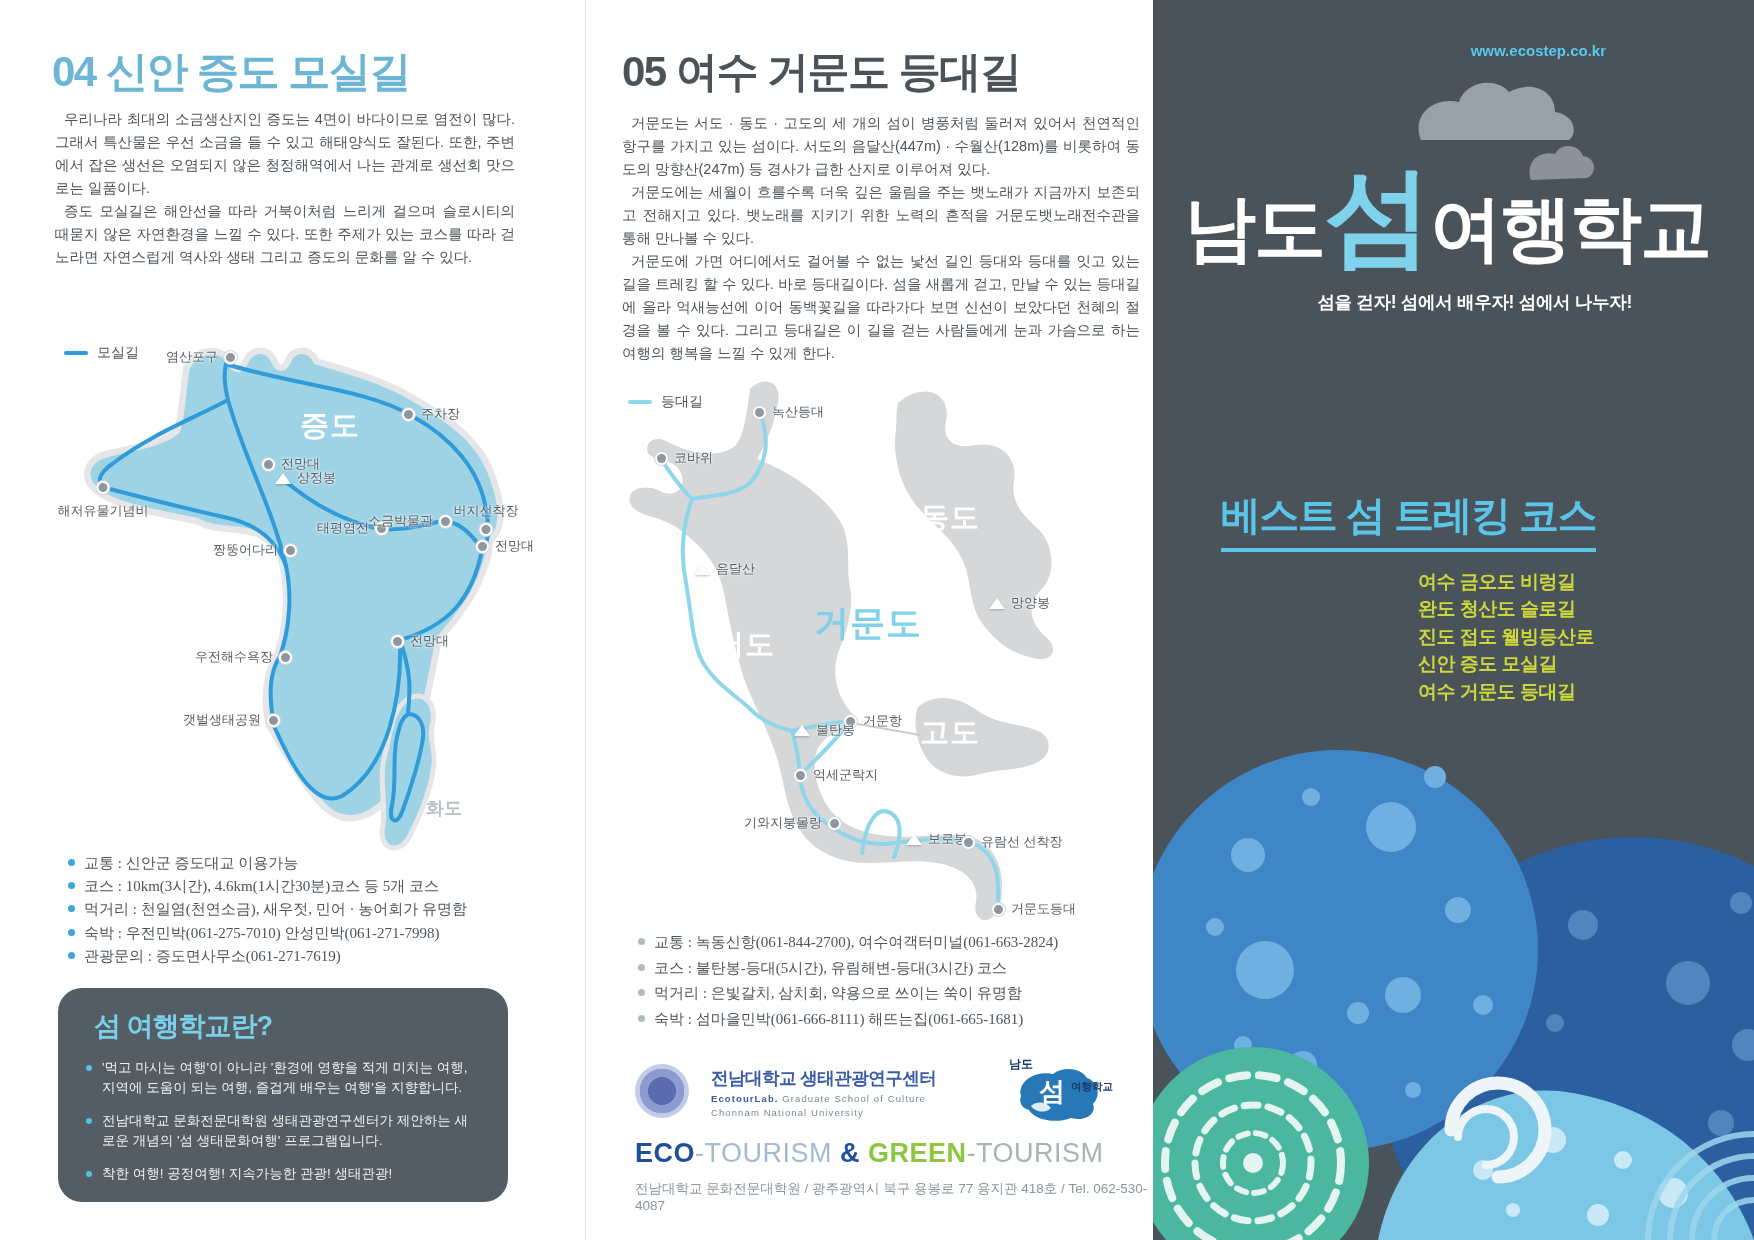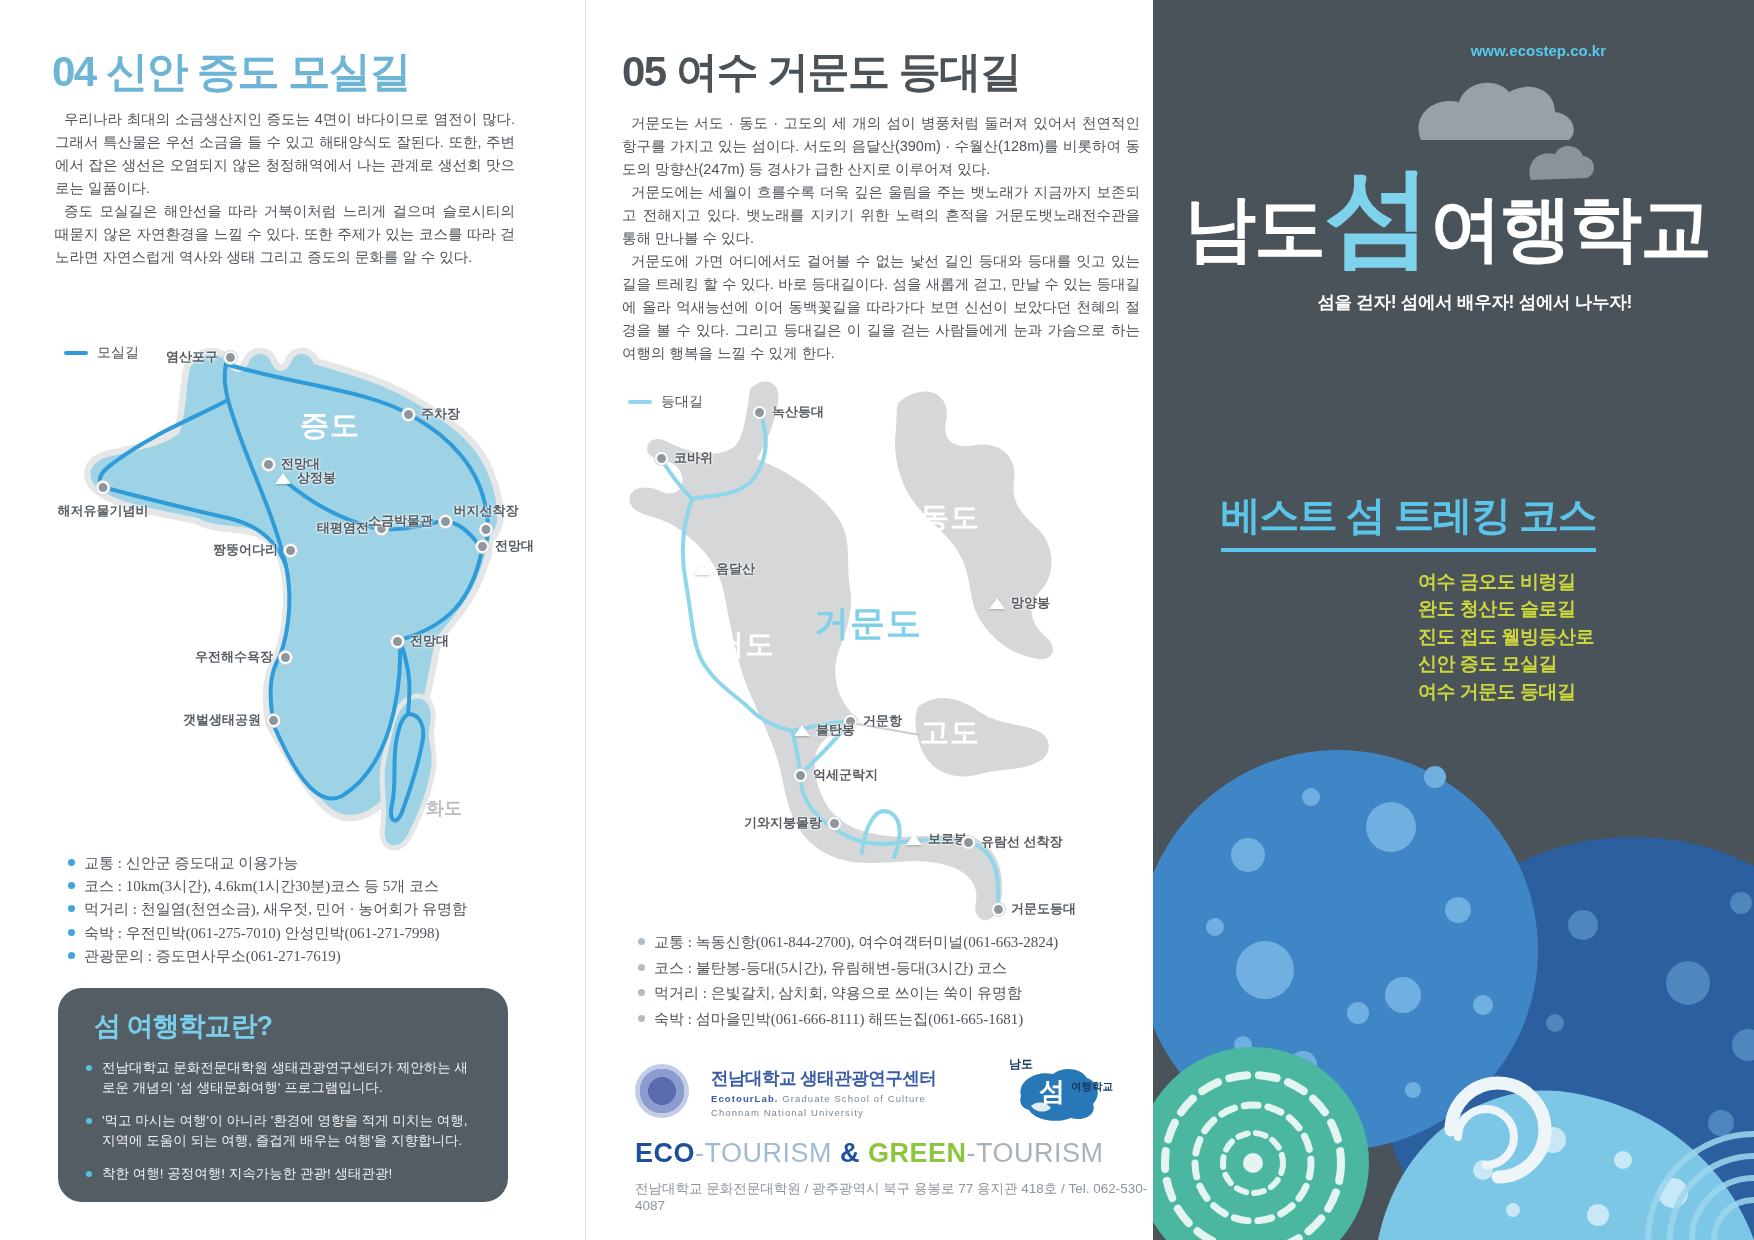--- a/index.html
+++ b/index.html
@@ -30,21 +30,21 @@
   .map svg.terrain{position:absolute;left:0;top:0;}
   .legend{position:absolute;display:flex;align-items:center;gap:9px;}
   .map-left .legend{left:24px;top:6px;}
   .map-mid .legend{left:28px;top:38px;}
   .legend .swatch{width:24px;height:4px;border-radius:2px;}
   .legend-blue{background:#2f9bd9;}
   .legend-lblue{background:#8ed6ea;}
   .legend .lbl{font-size:14px;color:#4e545a;}
 
   .map-point{position:absolute;display:flex;align-items:center;gap:6px;
-             transform:translate(-6px,-50%);white-space:nowrap;font-weight:bold;}
+             transform:translate(-6px,-50%);white-space:nowrap;}
   .map-point .lbl{font-size:13px;color:#565c62;text-shadow:0 0 3px #fff,0 0 3px #fff;}
   .map-point .dot{width:9px;height:9px;border-radius:50%;background:#8f979e;
                   border:2px solid #fff;box-shadow:0 0 0 1px #d3d6d9;flex:none;}
   .map-point.type-peak .dot{width:0;height:0;border-radius:0;background:none;box-shadow:none;
       border-left:8px solid transparent;border-right:8px solid transparent;
       border-bottom:11px solid #fff;border-top:none;
       filter:drop-shadow(0 1px 1px rgba(0,0,0,0.25));}
   .map-point.side-left{flex-direction:row-reverse;transform:translate(calc(-100% + 15px),-50%);}
   .map-point.side-top{flex-direction:column-reverse;gap:3px;align-items:center;
                       transform:translate(-50%,calc(-100% + 14px));}
@@ -254,42 +254,42 @@
           <span>관광문의 : 증도면사무소(061-271-7619)</span>
         </div>
       </div>
 
     <div class="school-box">
       <h2>섬 여행학교란?</h2>
       <div>
 
           <div class="box-item">
             <span class="bullet"></span>
-            <span>전남대학교 문화전문대학원 생태관광연구센터가 제안하는 새로운 개념의 '섬 생태문화여행' 프로그램입니다.</span>
+            <span>'먹고 마시는 여행'이 아니라 '환경에 영향을 적게 미치는 여행, 지역에 도움이 되는 여행, 즐겁게 배우는 여행'을 지향합니다.</span>
           </div>
 
           <div class="box-item">
             <span class="bullet"></span>
-            <span>'먹고 마시는 여행'이 아니라 '환경에 영향을 적게 미치는 여행, 지역에 도움이 되는 여행, 즐겁게 배우는 여행'을 지향합니다.</span>
+            <span>전남대학교 문화전문대학원 생태관광연구센터가 제안하는 새로운 개념의 '섬 생태문화여행' 프로그램입니다.</span>
           </div>
 
           <div class="box-item">
             <span class="bullet"></span>
             <span>착한 여행! 공정여행! 지속가능한 관광! 생태관광!</span>
           </div>
         </div>
     </div>
   </div>
 
   <div class="panel panel-mid">
     <div class="sec-title dark">05 여수 거문도 등대길</div>
 
     <div class="body-text">
 
-    <p class="para">거문도는 서도 · 동도 · 고도의 세 개의 섬이 병풍처럼 둘러져 있어서 천연적인 항구를 가지고 있는 섬이다. 서도의 음달산(390m) · 수월산(128m)를 비롯하여 동도의 망향산(247m) 등 경사가 급한 산지로 이루어져 있다.</p>
+    <p class="para">거문도는 서도 · 동도 · 고도의 세 개의 섬이 병풍처럼 둘러져 있어서 천연적인 항구를 가지고 있는 섬이다. 서도의 음달산(447m) · 수월산(128m)를 비롯하여 동도의 망향산(247m) 등 경사가 급한 산지로 이루어져 있다.</p>
         <p class="para">거문도에는 세월이 흐를수록 더욱 깊은 울림을 주는 뱃노래가 지금까지 보존되고 전해지고 있다. 뱃노래를 지키기 위한 노력의 흔적을 거문도뱃노래전수관을 통해 만나볼 수 있다.</p>
         <p class="para">거문도에 가면 어디에서도 걸어볼 수 없는 낯선 길인 등대와 등대를 잇고 있는 길을 트레킹 할 수 있다. 바로 등대길이다. 섬을 새롭게 걷고, 만날 수 있는 등대길에 올라 억새능선에 이어 동백꽃길을 따라가다 보면 신선이 보았다던 천혜의 절경을 볼 수 있다. 그리고 등대길은 이 길을 걷는 사람들에게 눈과 가슴으로 하는 여행의 행복을 느낄 수 있게 한다.</p>
       </div>
 
     <div class="map map-mid">
       <svg class="terrain" width="460" height="572" viewBox="0 0 460 572">
 
         <path d="M150,34 C164,20 182,26 178,48 C175,68 166,88 157,104 C192,118 224,140 240,166
                  C252,186 246,210 250,232 C254,256 246,278 238,298 C232,318 236,340 250,356
                  C258,366 254,374 244,376 C230,378 220,386 216,398 C212,416 218,436 228,452

